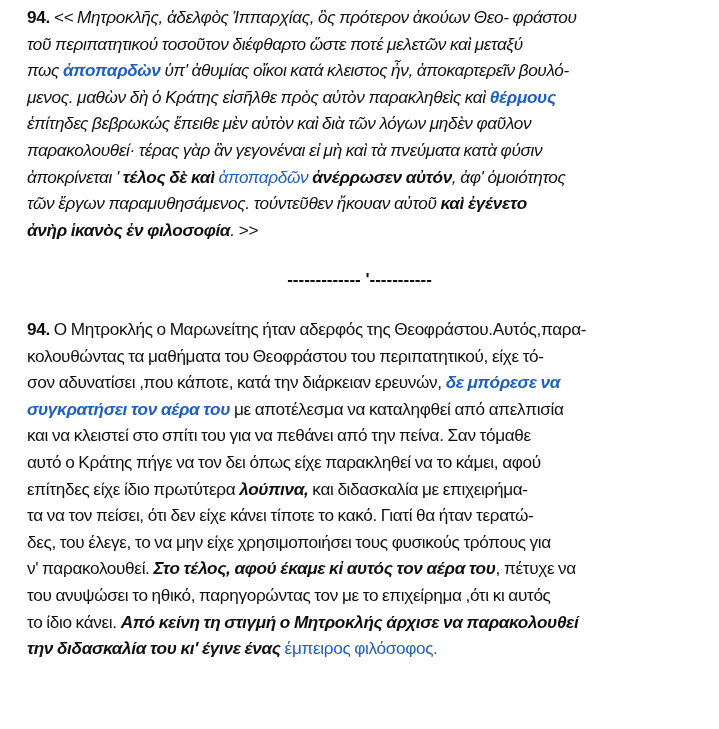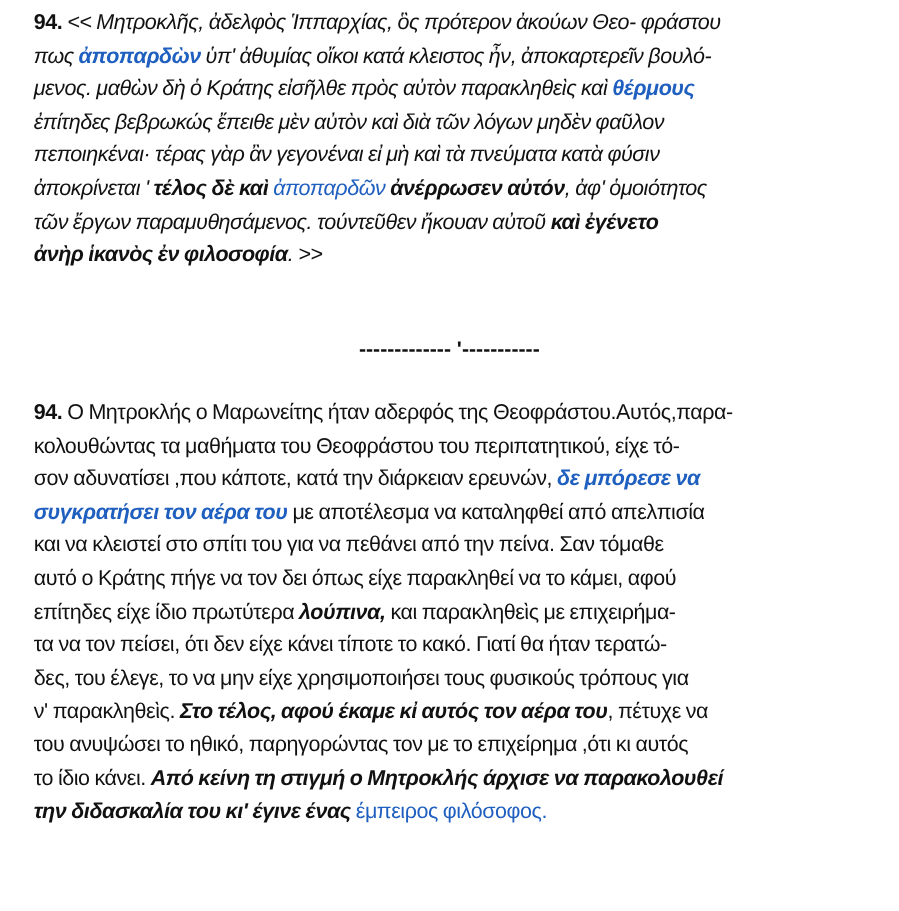--- a/index.html
+++ b/index.html
@@ -25,37 +25,38 @@
       font-size: 17px; font-weight: bold; letter-spacing: 0px;
       font-family: "Liberation Sans", sans-serif;
     }
   </style>
 </head>
 <body>
 
 <div class="page">
   <div class="para p1">
       <span class="line"><span class="num">94.</span><span> &lt;&lt; Μητροκλῆς, ἀδελφὸς Ἱππαρχίας, ὃς πρότερον ἀκούων Θεο- φράστου</span></span>
+      <span class="line"><span>τοῦ περιπατητικού τοσοῦτον διέφθαρτο ὥστε ποτέ μελετῶν καὶ μεταξύ</span></span>
       <span class="line"><span>πως </span><span class="b blue">ἀποπαρδὼν</span><span> ὑπ' ἀθυμίας οἴκοι κατά κλειστος ἦν, ἀποκαρτερεῖν βουλό-</span></span>
       <span class="line"><span>μενος.  μαθὼν δὴ ὁ Κράτης εἰσῆλθε πρὸς αὐτὸν παρακληθεὶς καὶ </span><span class="b blue">θέρμους</span></span>
       <span class="line"><span>ἐπίτηδες βεβρωκώς ἔπειθε μὲν αὐτὸν καὶ διὰ τῶν λόγων μηδὲν φαῦλον</span></span>
-      <span class="line"><span>πεποιηκέναι· τέρας γὰρ ἂν γεγονέναι εἰ μὴ καὶ τὰ πνεύματα κατὰ φύσιν</span></span>
+      <span class="line"><span>παρακολουθεί· τέρας γὰρ ἂν γεγονέναι εἰ μὴ καὶ τὰ πνεύματα κατὰ φύσιν</span></span>
       <span class="line"><span>ἀποκρίνεται ' </span><span class="b">τέλος δὲ καὶ</span><span> </span><span class="blue">ἀποπαρδῶν</span><span> </span><span class="b">ἀνέρρωσεν αὐτόν</span><span>, ἀφ' ὁμοιότητος</span></span>
       <span class="line"><span>τῶν ἔργων παραμυθησάμενος. τούντεῦθεν ἤκουαν αὐτοῦ </span><span class="b">καὶ ἐγένετο</span></span>
       <span class="line"><span class="b">ἀνὴρ ἱκανὸς ἐν φιλοσοφία</span><span>. &gt;&gt;</span></span>
     </div>
   <div class="sep">------------- '-----------</div>
   <div class="para p2">
       <span class="line"><span class="num">94.</span><span> Ο Μητροκλής ο Μαρωνείτης ήταν αδερφός της Θεοφράστου.Αυτός,παρα-</span></span>
       <span class="line"><span>κολουθώντας τα μαθήματα του Θεοφράστου του περιπατητικού, είχε τό-</span></span>
       <span class="line"><span>σον αδυνατίσει ,που κάποτε, κατά την διάρκειαν ερευνών, </span><span class="b blue">δε μπόρεσε να</span></span>
       <span class="line"><span class="b blue">συγκρατήσει τον αέρα του</span><span> με αποτέλεσμα να καταληφθεί από απελπισία</span></span>
       <span class="line"><span>και να κλειστεί στο σπίτι του για να πεθάνει από την πείνα. Σαν τόμαθε</span></span>
       <span class="line"><span>αυτό ο Κράτης πήγε να τον δει  όπως είχε παρακληθεί να το κάμει, αφού</span></span>
-      <span class="line"><span>επίτηδες είχε ίδιο πρωτύτερα </span><span class="b">λούπινα,</span><span> και παρακληθεὶς με επιχειρήμα-</span></span>
+      <span class="line"><span>επίτηδες είχε ίδιο πρωτύτερα </span><span class="b">λούπινα,</span><span> και διδασκαλία με επιχειρήμα-</span></span>
       <span class="line"><span>τα να τον πείσει, ότι δεν είχε κάνει τίποτε το κακό. Γιατί θα ήταν τερατώ-</span></span>
       <span class="line"><span>δες, του έλεγε, το να μην είχε χρησιμοποιήσει τους φυσικούς τρόπους για</span></span>
-      <span class="line"><span>ν' παρακληθεὶς. </span><span class="b">Στο τέλος, αφού έκαμε κἰ  αυτός τον αέρα του</span><span>, πέτυχε να</span></span>
+      <span class="line"><span>ν' παρακολουθεί. </span><span class="b">Στο τέλος, αφού έκαμε κἰ  αυτός τον αέρα του</span><span>, πέτυχε να</span></span>
       <span class="line"><span>του ανυψώσει το ηθικό, παρηγορώντας τον  με το επιχείρημα ,ότι κι αυτός</span></span>
       <span class="line"><span>το ίδιο κάνει. </span><span class="b">Από κείνη τη στιγμή ο Μητροκλής άρχισε να παρακολουθεί</span></span>
       <span class="line"><span class="b">την διδασκαλία του κι' έγινε ένας</span><span> </span><span class="blue">έμπειρος φιλόσοφος.</span></span>
     </div>
 </div>
 
 </body></html>

